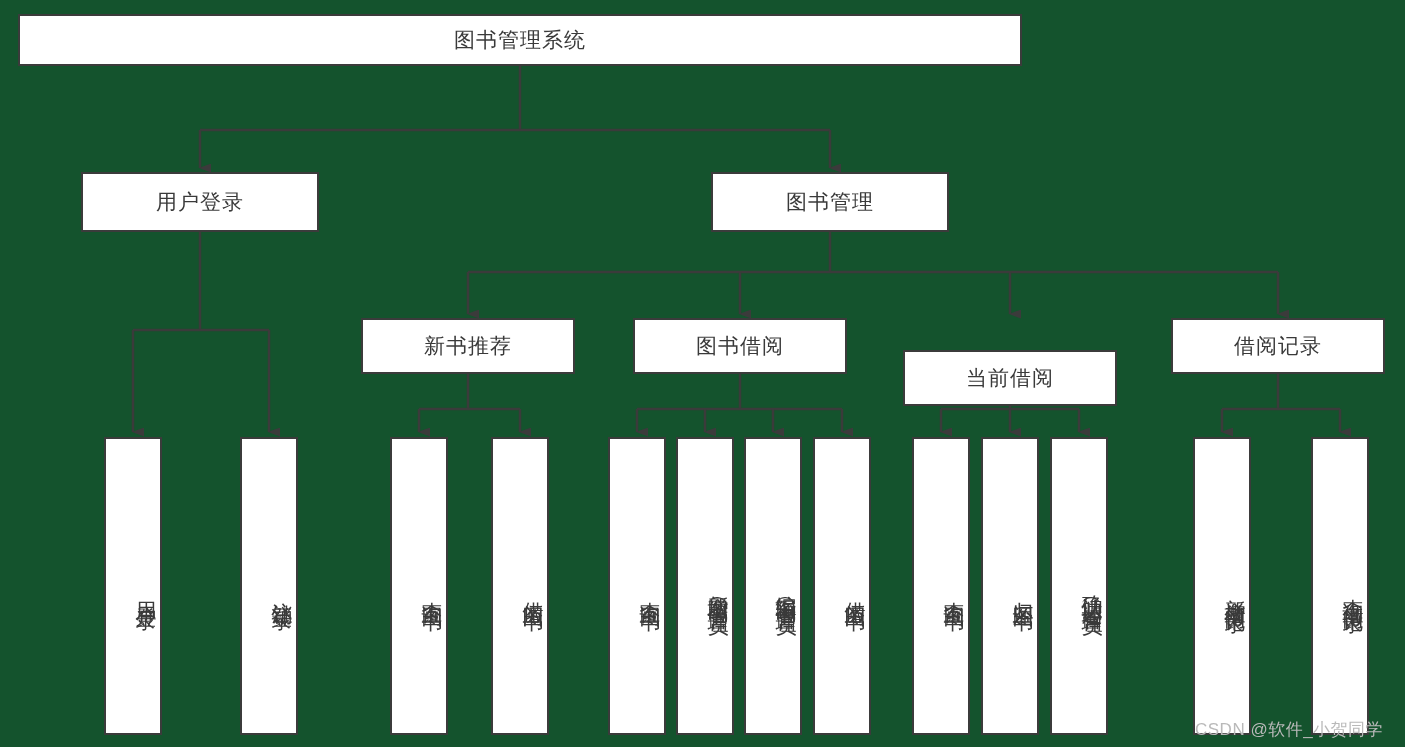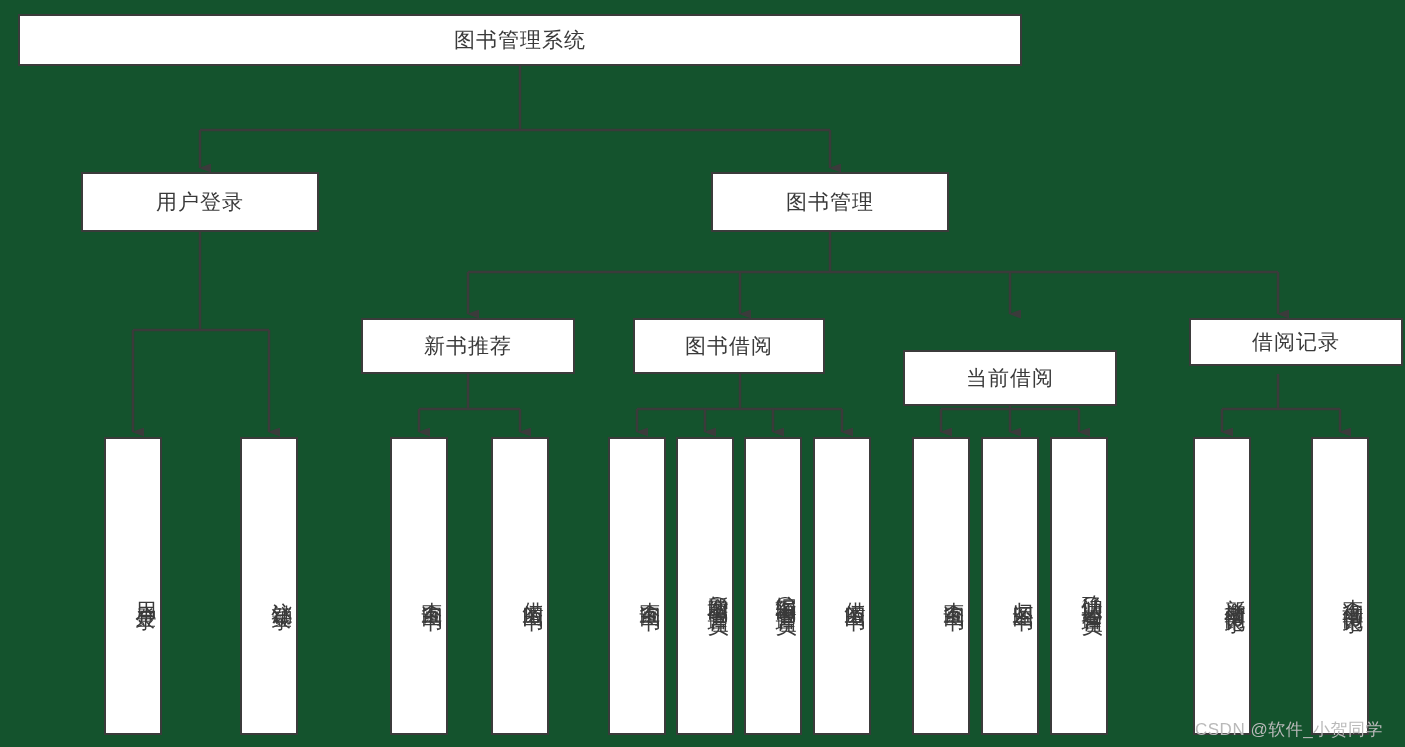--- a/index.html
+++ b/index.html
@@ -130,27 +130,27 @@
   <div class="node horiz" style="left:81px; top:172px; width:238px; height:60px;">
     <span>用户登录</span>
   </div>
   <div class="node horiz" style="left:711px; top:172px; width:238px; height:60px;">
     <span>图书管理</span>
   </div>
 
   <div class="node horiz" style="left:361px; top:318px; width:214px; height:56px;">
     <span>新书推荐</span>
   </div>
-  <div class="node horiz" style="left:633px; top:318px; width:192px; height:56px;">
+  <div class="node horiz" style="left:633px; top:318px; width:214px; height:56px;">
     <span>图书借阅</span>
   </div>
   <div class="node horiz" style="left:903px; top:318px; width:214px; height:56px;margin-top:32px;">
     <span>当前借阅</span>
   </div>
-  <div class="node horiz" style="left:1171px; top:318px; width:214px; height:48px;margin-left:18px;">
+  <div class="node horiz" style="left:1171px; top:318px; width:214px; height:56px;">
     <span>借阅记录</span>
   </div>
 
   <div class="node vert" style="left:104px; top:437px; width:58px; height:298px;">
     <span class="vlabel">用户登录</span>
   </div>
   <div class="node vert" style="left:240px; top:437px; width:58px; height:298px;">
     <span class="vlabel">注销登录</span>
   </div>
 

